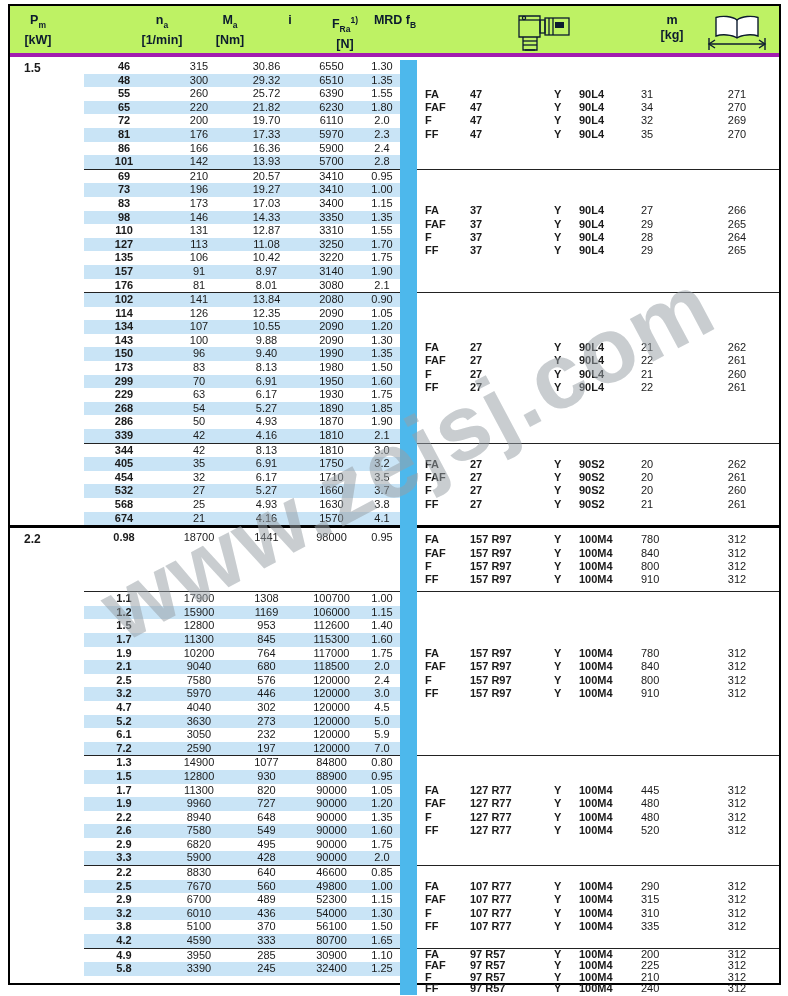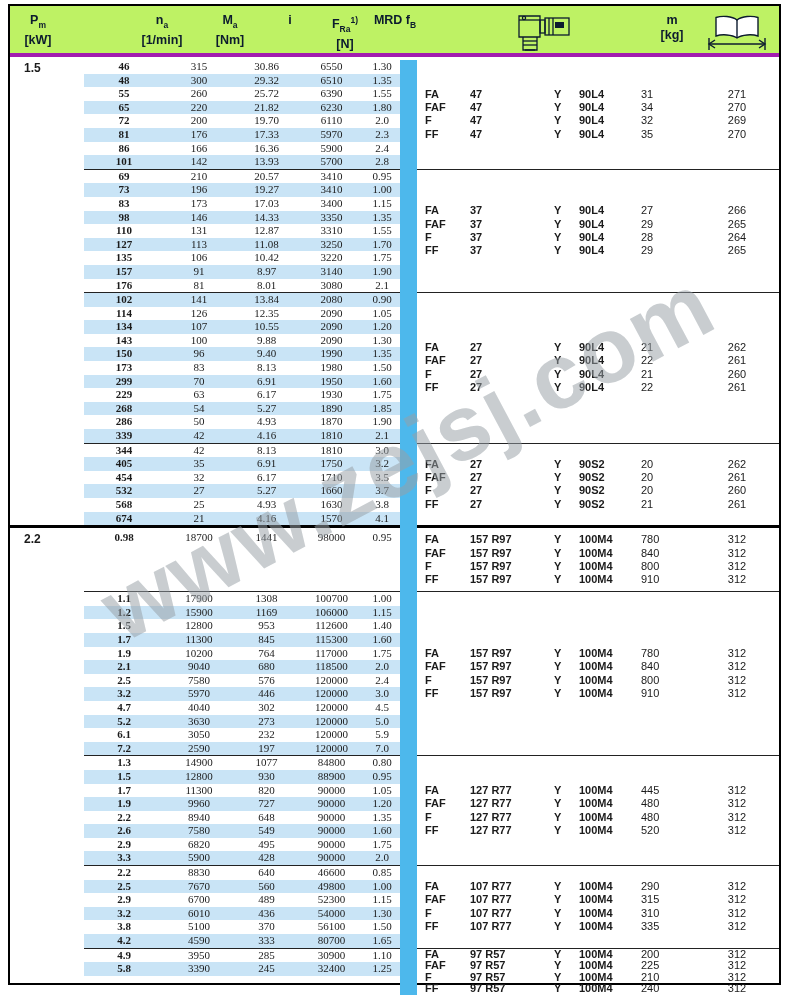--- a/index.html
+++ b/index.html
@@ -22,21 +22,21 @@
   .tbody { position:relative; }
   .vbar { position:absolute; left:390px; top:3px; bottom:0; width:17px; background:#4db8ec; z-index:3; }
 
   .section { position:relative; padding-top:3px; }
   .section + .section { border-top:3px solid #000; }
   .pm-label { position:absolute; left:14px; top:4px; font-size:12px; font-weight:bold; }
 
   .block { display:flex; margin-left:74px; position:relative; }
   .block.divided { border-top:1.5px solid #222; }
 
-  .data-col { width:316px;font-family:Liberation Serif, serif; }
+  .data-col { width:316px; }
   .drow { display:flex; height:13.6px; align-items:center; font-size:11px; line-height:13.6px; }
   .drow.blue { background:#c9e4f6; }
   .c-na  { width:80px; text-align:center; font-weight:bold; }
   .c-ma  { width:70px; text-align:center; }
   .c-i   { width:65px; text-align:center; }
   .c-fra { width:65px; text-align:center; }
   .c-fb  { width:36px; text-align:center; }
 
   .motor-col { flex:1; display:flex; flex-direction:column; justify-content:center;
                padding-left:25px; }

